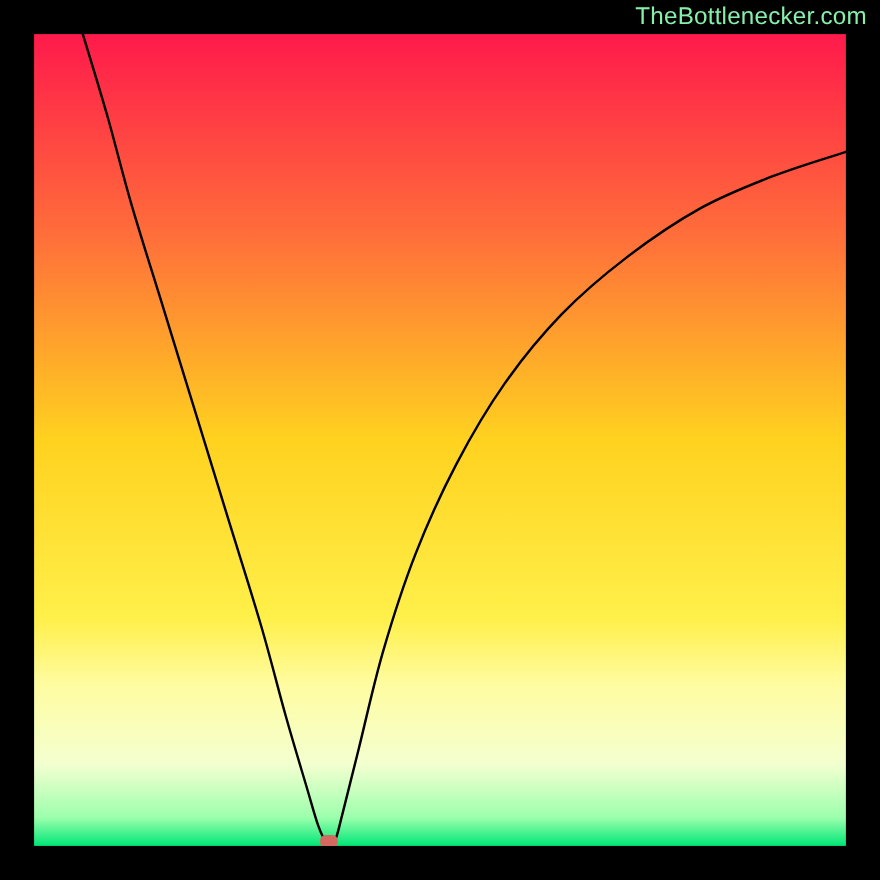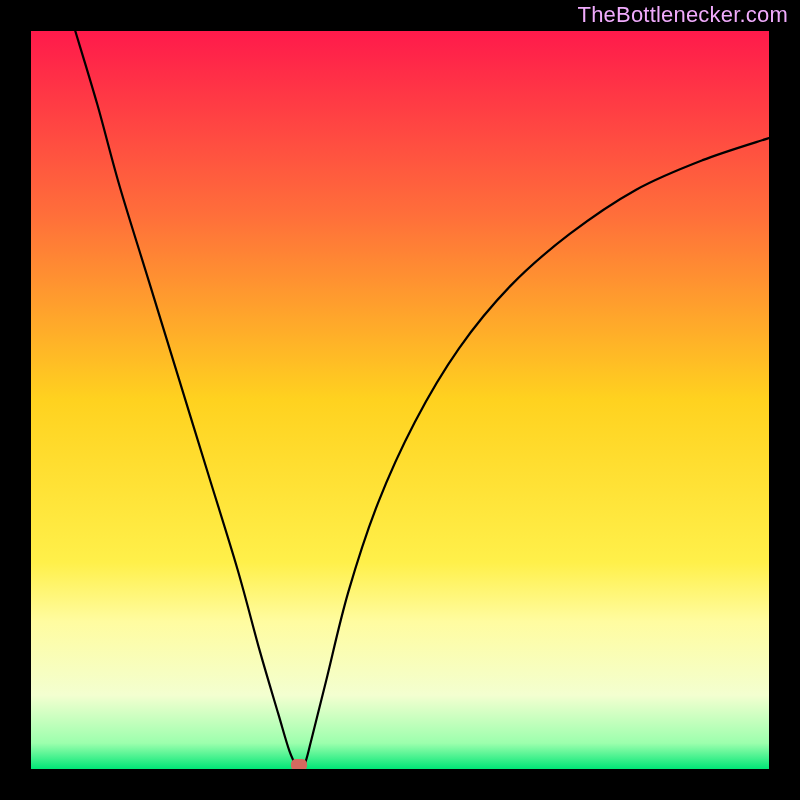--- a/index.html
+++ b/index.html
@@ -13,21 +13,21 @@
   .frame {
     width: 800px;
     height: 800px;
     background: #000;
     position: relative;
   }
   .watermark {
     position: absolute;
     top: 2px;
     right: 12px;
-    color: #f0abfc;
+    color: #86efac;
     font-size: 22px;
     font-weight: 400;
     letter-spacing: 0.2px;
     z-index: 3;
   }
   .plot-area {
     position: absolute;
     left: 31px;
     top: 31px;
     width: 738px;

